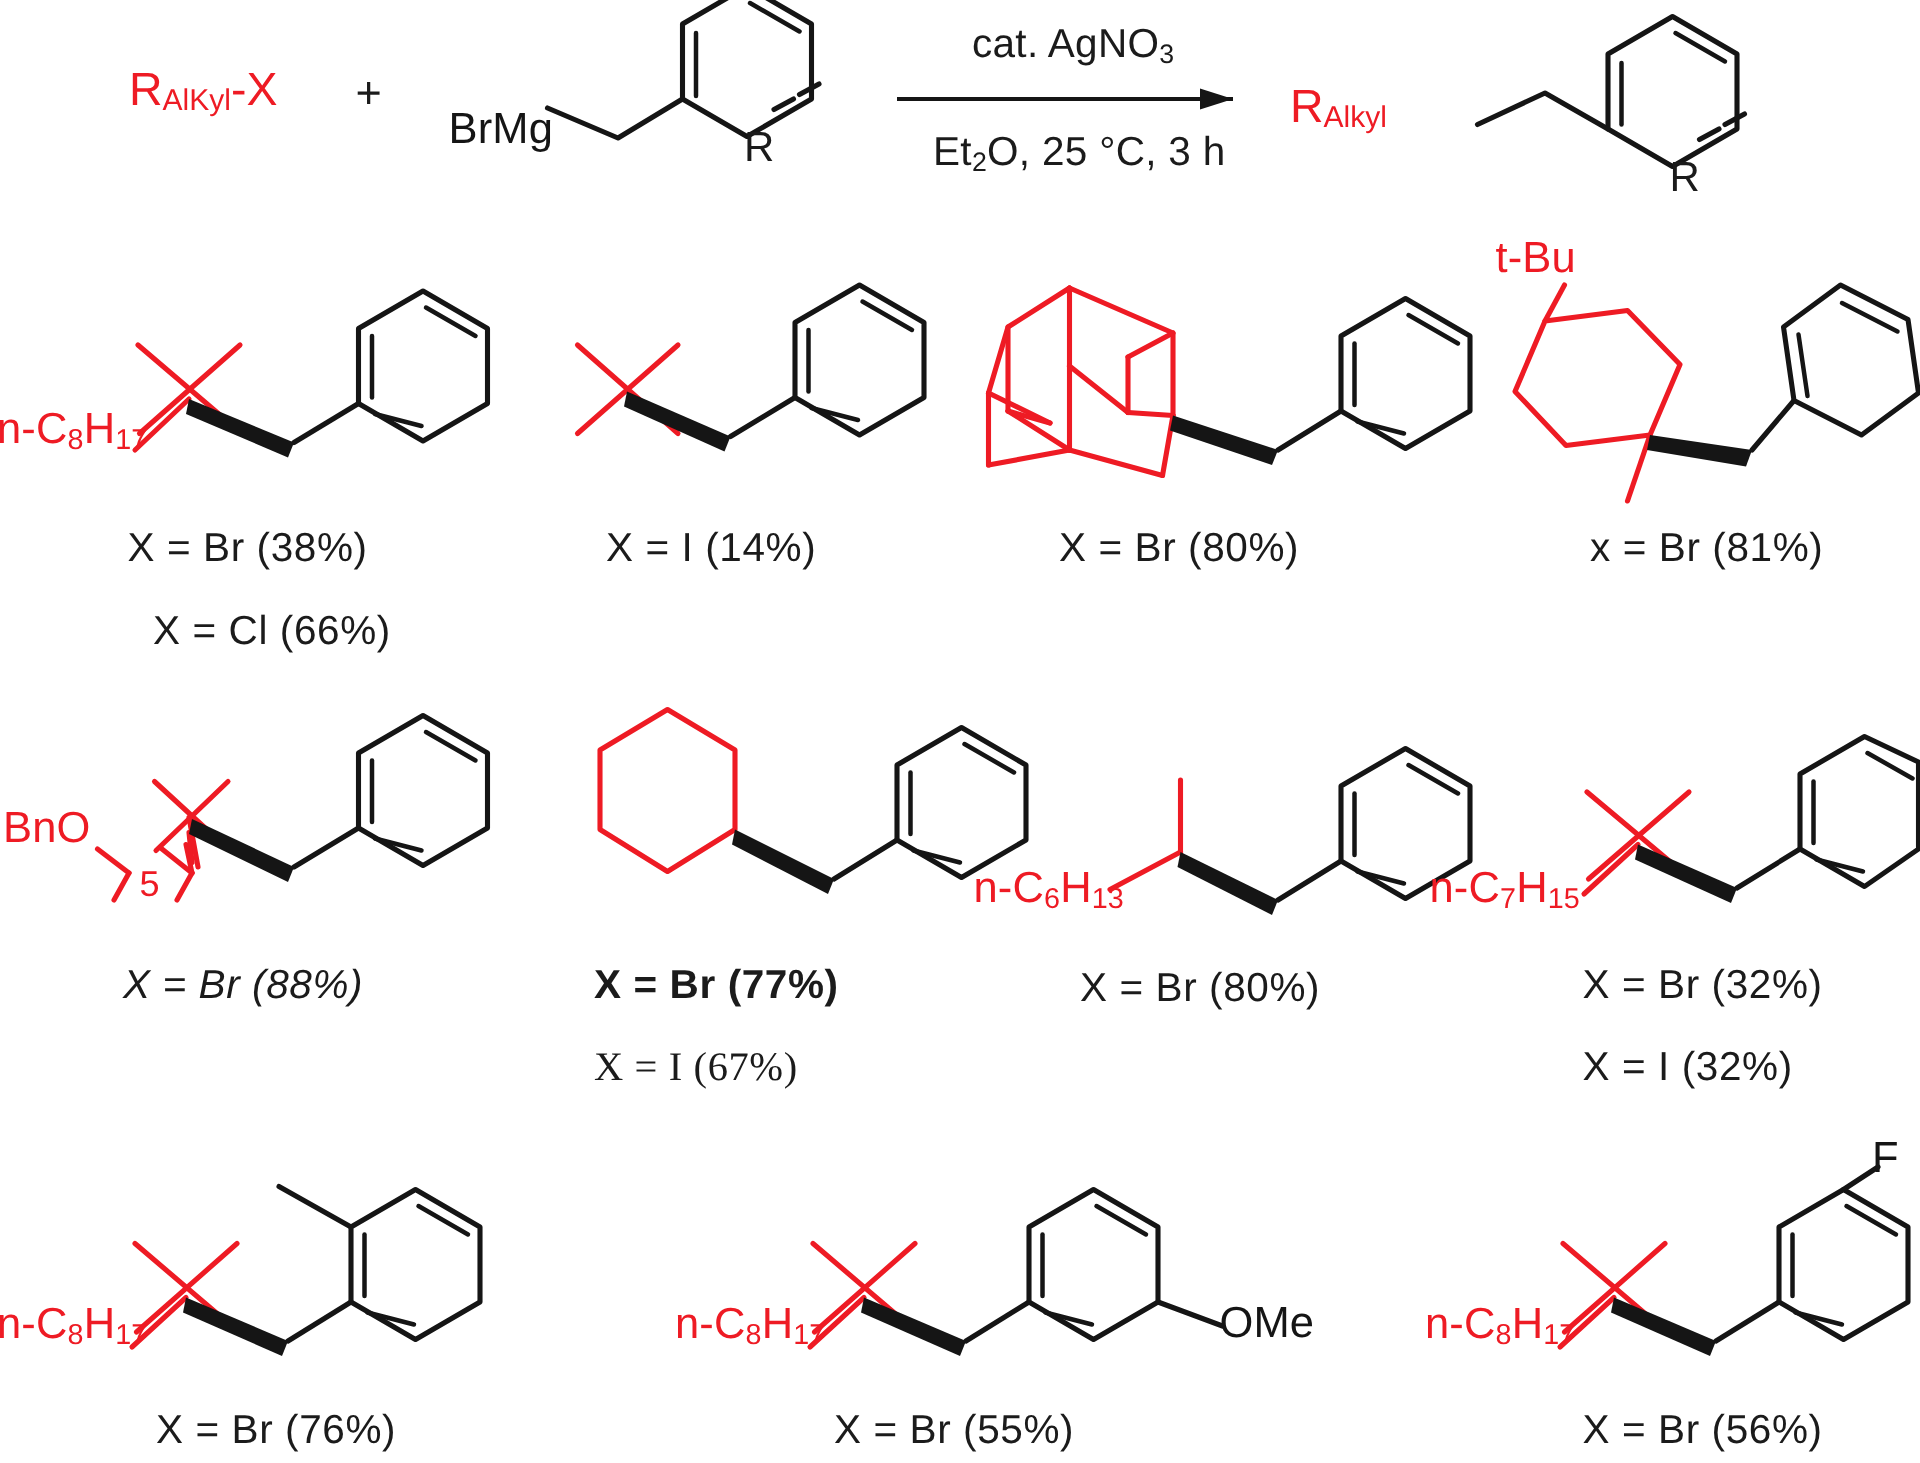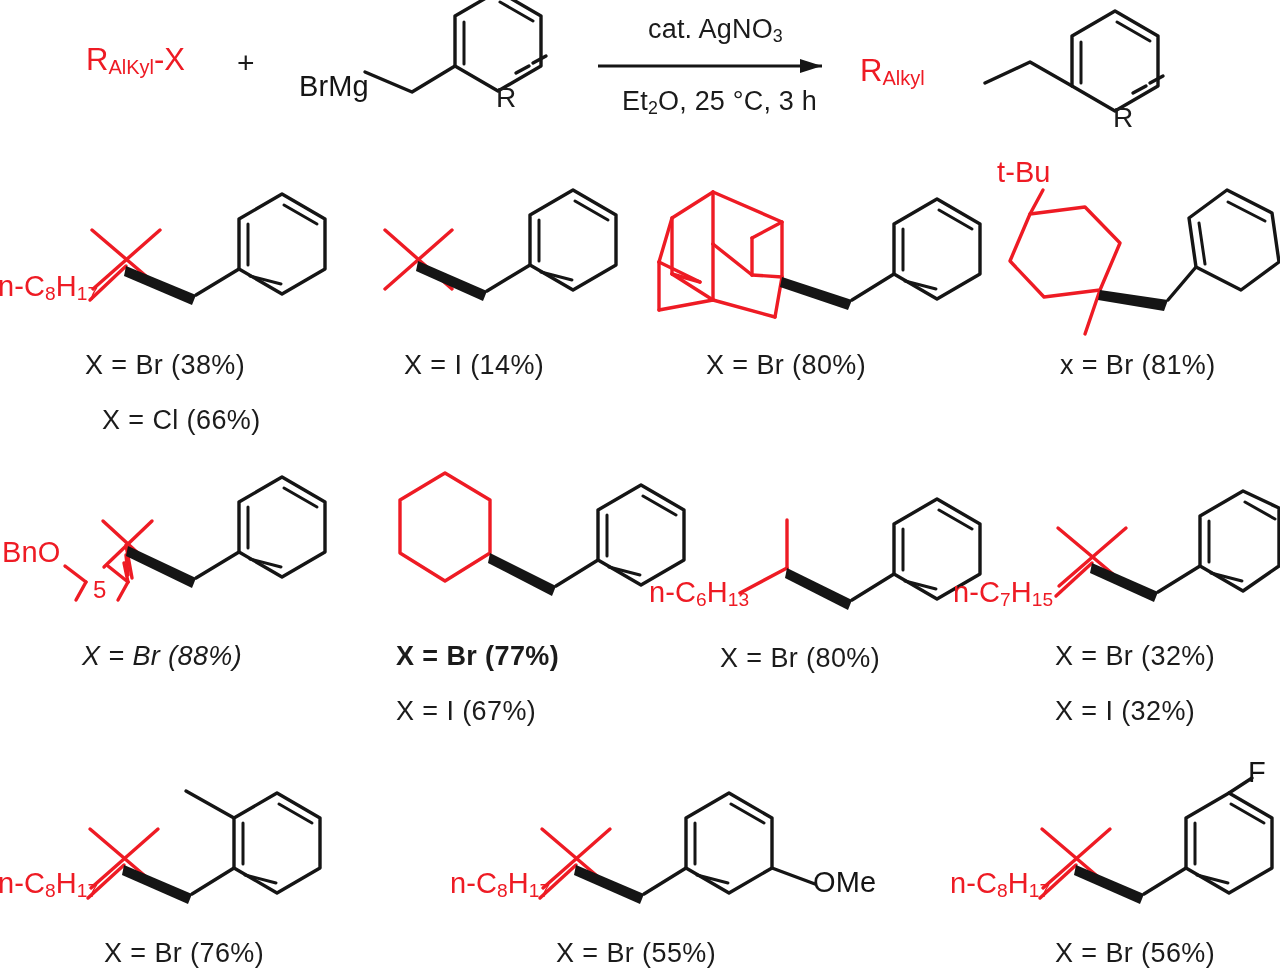--- a/index.html
+++ b/index.html
@@ -305,21 +305,21 @@
     <span>n-C</span><sub>6</sub><span>H</span><sub>13</sub>
   </div>
 
   <div class="lbl formula red" style="left:953px; top:578px;">
     <span>n-C</span><sub>7</sub><span>H</span><sub>15</sub>
   </div>
 
   <div class="lbl yield" style="left:82px; top:643px;font-style:italic;">X = Br (88%)</div>
 
   <div class="lbl yield" style="left:396px; top:643px;font-weight:bold;">X = Br (77%)</div>
-  <div class="lbl yield" style="left:396px; top:698px;">X = I    (67%)</div>
+  <div class="lbl yield" style="left:396px; top:698px;font-family:Liberation Serif, serif;">X = I    (67%)</div>
 
   <div class="lbl yield" style="left:720px; top:645px;">X = Br (80%)</div>
 
   <div class="lbl yield" style="left:1055px; top:643px;">X = Br (32%)</div>
   <div class="lbl yield" style="left:1055px; top:698px;">X = I    (32%)</div>
 
   <div class="lbl formula red" style="left:-2px; top:869px;">
     <span>n-C</span><sub>8</sub><span>H</span><sub>17</sub>
   </div>
 

